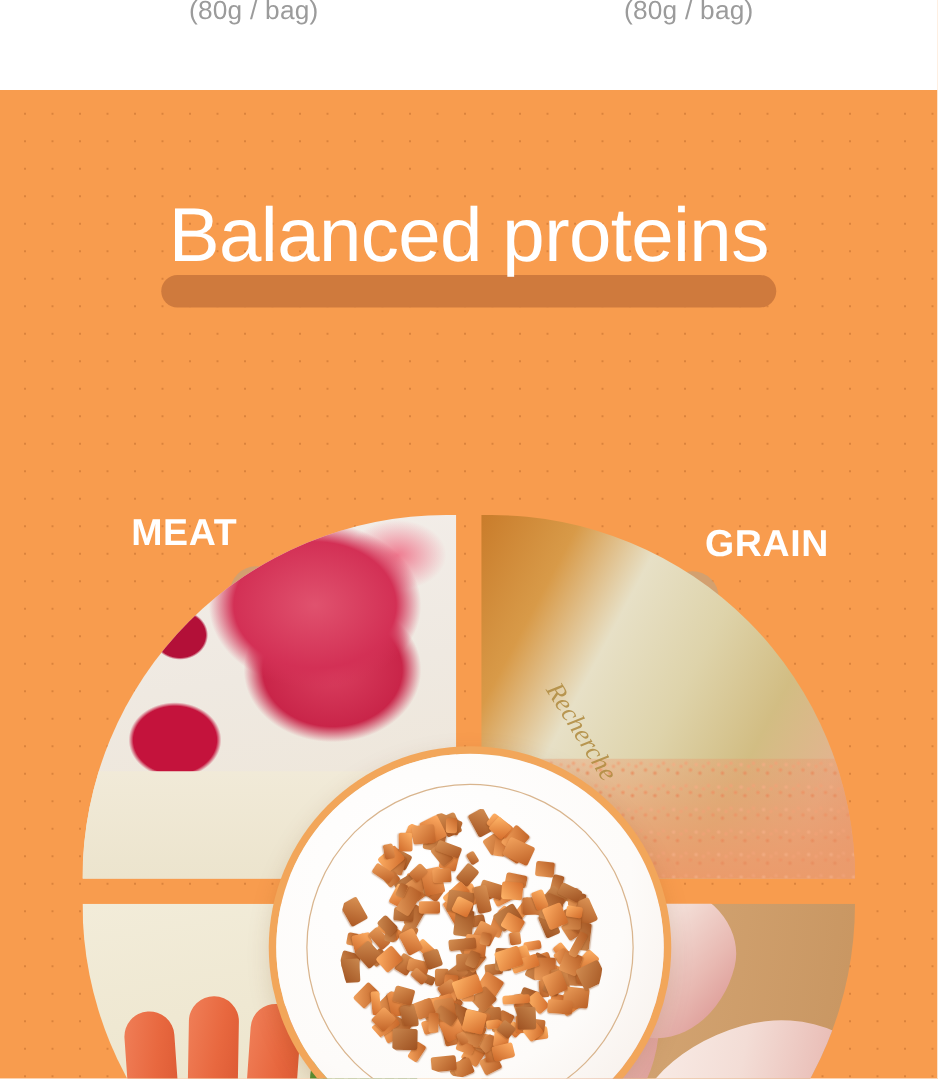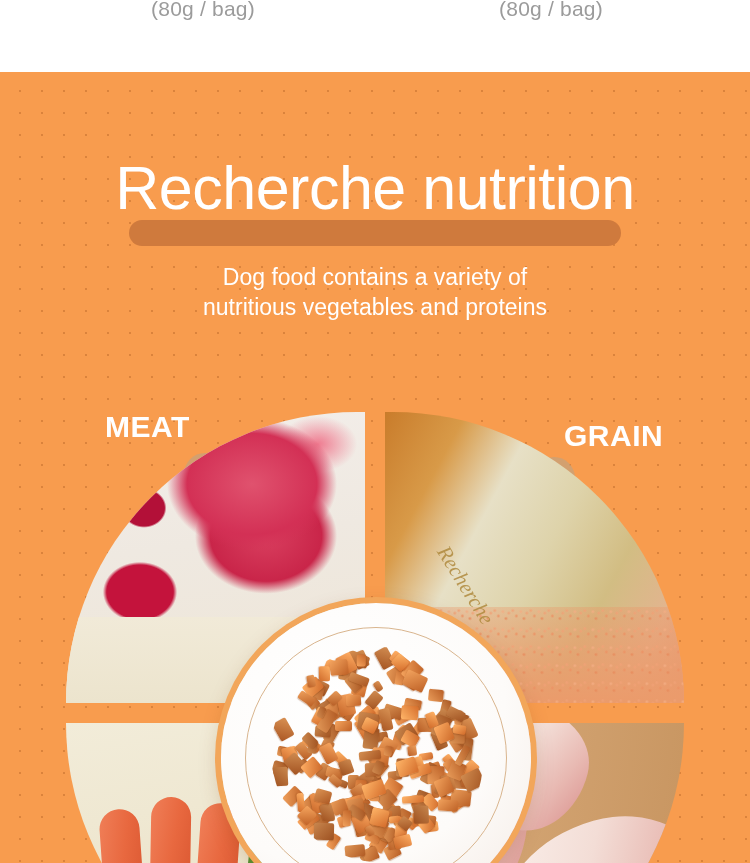--- a/index.html
+++ b/index.html
@@ -219,27 +219,23 @@
   <div id="top-strip">
     <div class="weight-label" id="weight-left">(80g / bag)</div>
     <div class="weight-label" id="weight-right">(80g / bag)</div>
   </div>
 
   <div id="orange-panel">
     <div id="dot-pattern"></div>
 
     <div id="headline-wrap">
       <div id="headline-bar"></div>
-      <div id="headline">Recherche nutrition</div>
+      <div id="headline">Balanced proteins</div>
     </div>
 
-    <div id="subtitle">
-      <div>Dog food contains a variety of</div>
-      <div>nutritious vegetables and proteins</div>
-    </div>
 
     <div class="cat-label" id="label-meat">MEAT</div>
     <div class="cat-badge" id="badge-01">01</div>
 
     <div class="cat-label" id="label-grain">GRAIN</div>
     <div class="cat-badge" id="badge-02">02</div>
 
     <div id="composite">
 
       <div class="quad" id="quad-tl">

